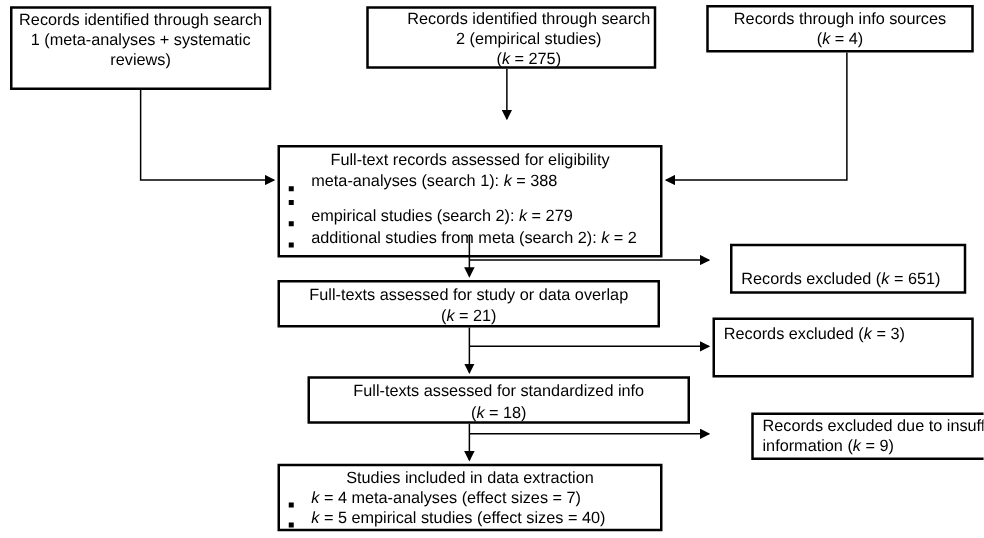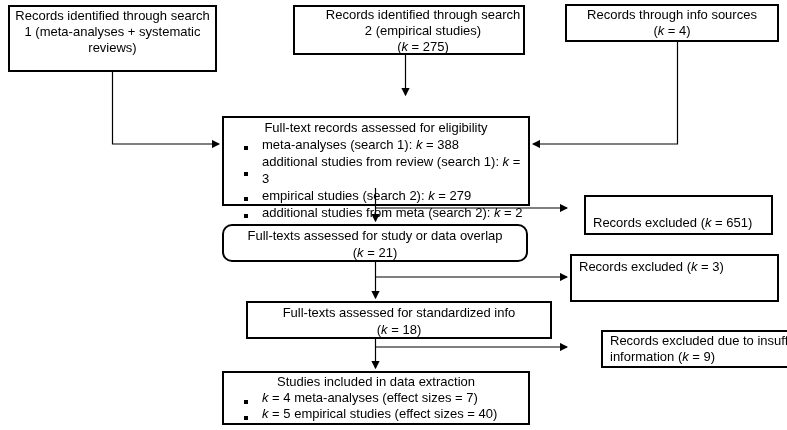--- a/index.html
+++ b/index.html
@@ -17,37 +17,37 @@
     position: absolute;
     box-sizing: border-box;
     background: #ffffff;
     border: 2px solid #000000;
     line-height: 16px;
   }
   .center { text-align: center; }
   .mid { line-height: 17px; padding-top: 1px; }
   .box em { font-style: italic; }
   .bullets { padding: 0; margin: 0; }
-  .bullet-row { display: flex; align-items: center; padding-left: 20px; }
+  .bullet-row { display: flex; align-items: flex-end; padding-left: 7px; }
   .bullet-sq {
     width: 4px; height: 4px; background: #000000;
     flex: none; margin-top: 7px;
   }
   .bullet-text { margin-left: 14px; text-align: left; }
   #connectors {
     position: absolute; left: 0; top: 0;
     width: 787px; height: 430px;
     pointer-events: none;
   }
   
   #box-search1      { left: 8px;   top: 5px;   width: 209px; height: 67px; padding: 1px 4px; }
   #box-search2      { left: 293px; top: 5px;   width: 232px; height: 50px; padding-top: 0px; line-height: 16px; padding-left: 28px; }
   #box-other        { left: 565px; top: 4px;   width: 214px; height: 38px; padding-top: 1px; }
   #box-eligibility  { left: 222px; top: 98px;  width: 308px; height: 90px; line-height: 17px; padding-top: 1px; margin-top: 18px; }
-  #box-overlap      { left: 222px; top: 224px; width: 306px; height: 38px; border-radius: 10px; }
+  #box-overlap      { left: 222px; top: 224px; width: 306px; height: 38px; }
   #box-standardized { left: 222px; top: 301px; width: 306px; height: 38px; margin-left: 24px; }
   #box-included     { left: 222px; top: 371px; width: 308px; height: 54px; line-height: 16px; padding-top: 1px; }
   #box-excluded1    { left: 584px; top: 195px; width: 189px; height: 26px; padding: 18px 7px; }
   #box-excluded2    { left: 570px; top: 254px; width: 209px; height: 48px; padding: 3px 7px; }
   #box-excluded3    { left: 601px; top: 330px; width: 238px; height: 38px; padding: 1px 7px; }
 </style>
 </head>
 <body>
 
 <div id="canvas">
@@ -68,21 +68,20 @@
 
   <div class="box" id="box-eligibility">
     <div class="center">Full-text records assessed for eligibility</div>
     <div class="bullets">
       <div class="bullet-row">
         <span class="bullet-sq"></span>
         <span class="bullet-text">meta-analyses (search 1): <em>k</em> = 388</span>
       </div>
       <div class="bullet-row">
         <span class="bullet-sq"></span>
-        <span class="bullet-text">additional studies from review (search 1): <em>k</em> = 3</span>
       </div>
       <div class="bullet-row">
         <span class="bullet-sq"></span>
         <span class="bullet-text">empirical studies (search 2): <em>k</em> = 279</span>
       </div>
       <div class="bullet-row">
         <span class="bullet-sq"></span>
         <span class="bullet-text">additional studies from meta (search 2): <em>k</em> = 2</span>
       </div>
     </div>

